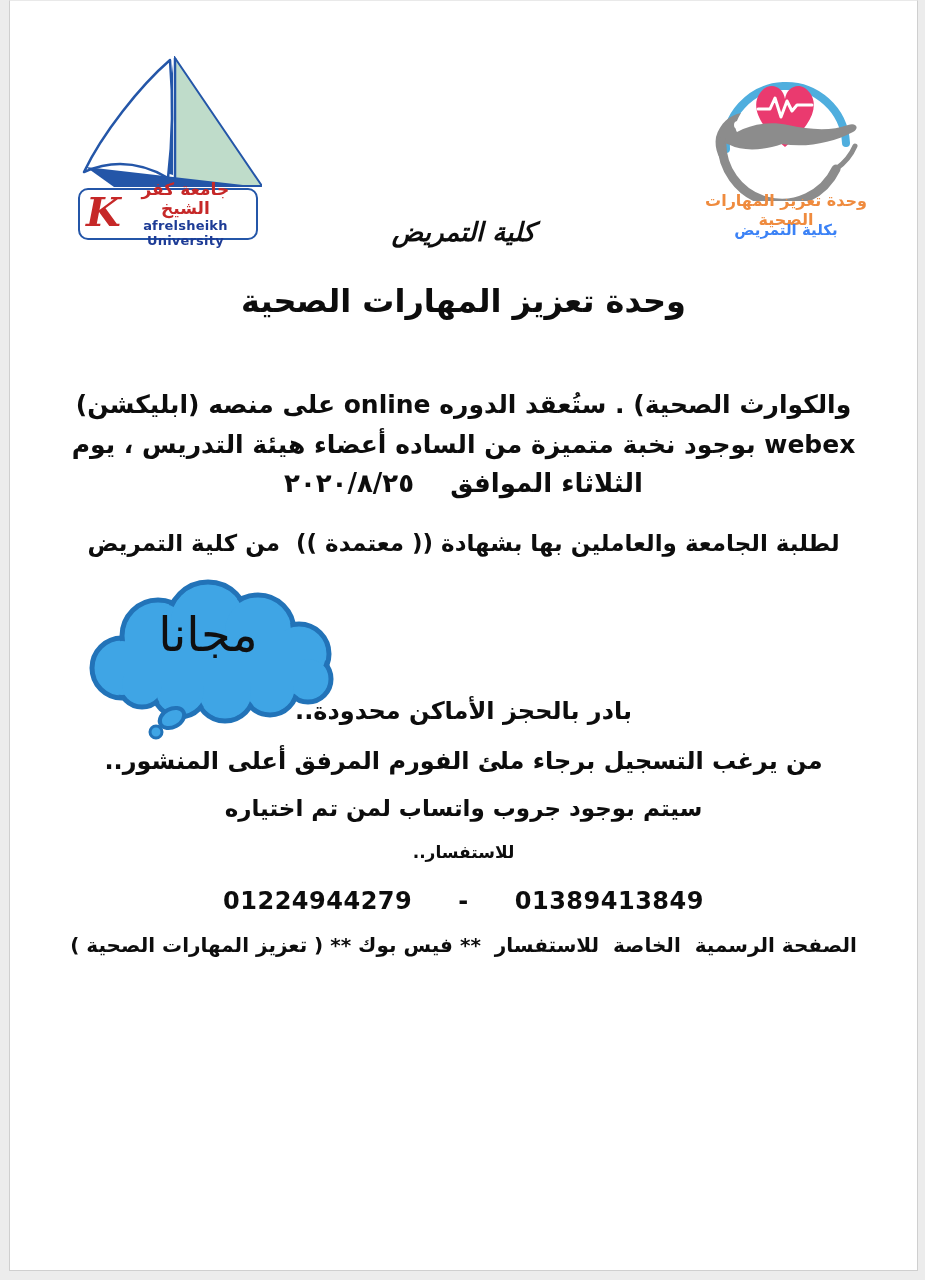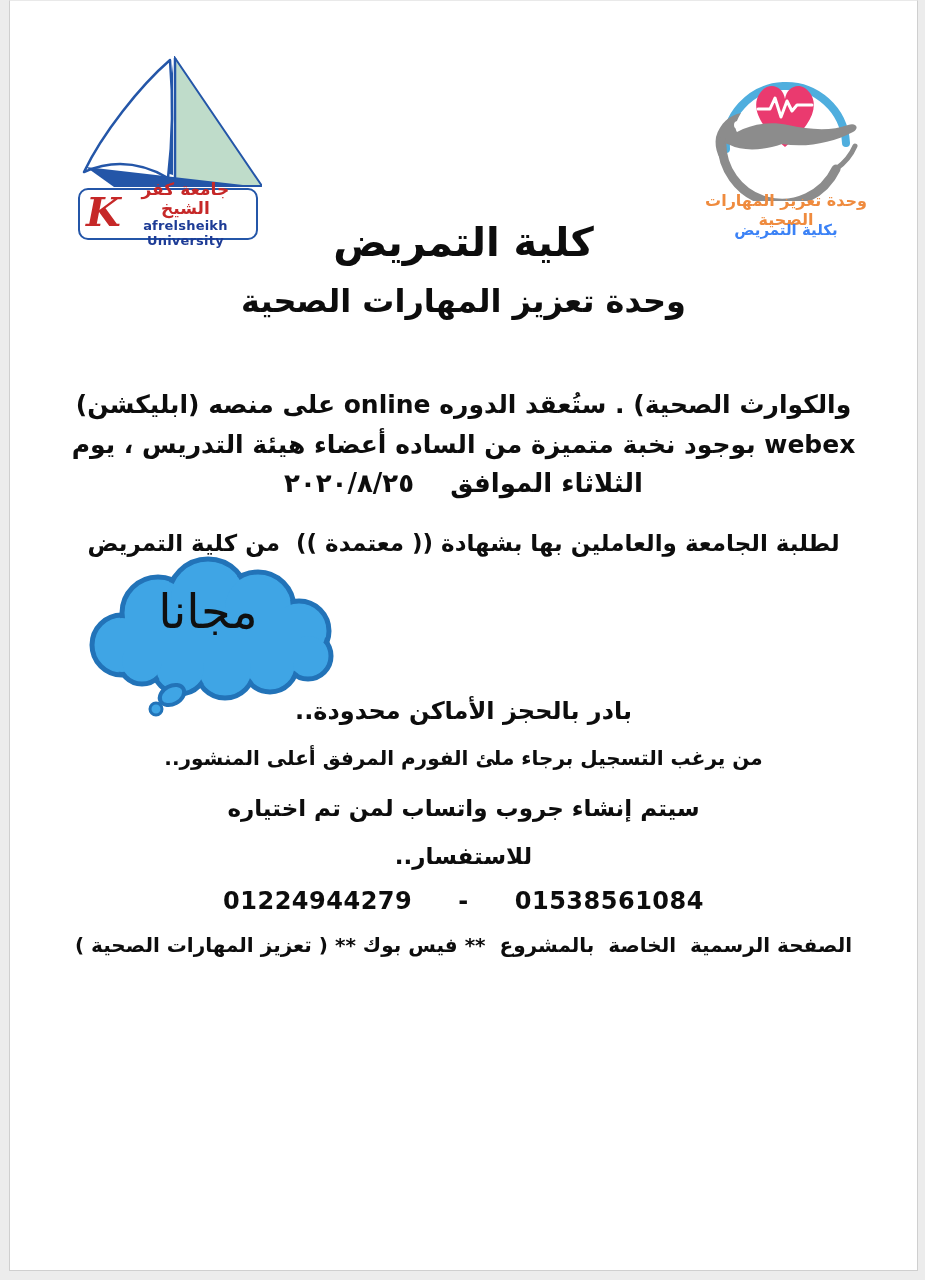--- a/index.html
+++ b/index.html
@@ -19,36 +19,36 @@
   .uni-ar{color:#C62828;font-weight:bold;font-size:17px;direction:rtl;}
   .uni-en{color:#1E3C96;font-weight:bold;font-size:13px;letter-spacing:.2px;}
   
   .unit-logo{position:absolute;right:28px;top:50px;width:206px;height:200px;text-align:center;}
   .unit-svg{position:absolute;left:3px;top:0;width:200px;height:150px;}
   .unit-l1{position:absolute;left:0;right:0;top:140px;color:#EF8B3E;font-weight:bold;font-size:16px;}
   .unit-l2{position:absolute;left:0;right:0;top:170px;color:#3b82f6;font-weight:bold;font-size:15px;}
   
   .tl{position:absolute;left:40px;right:40px;text-align:center;font-weight:bold;
     color:#0d0d0d;white-space:pre-wrap;line-height:1.35;}
-  .title{top:214px;font-size:40px;}
+  .title{top:214px;font-size:26px;font-style:italic;}
   .subtitle{top:279px;font-size:32px;}
   .b1{top:347px;font-size:25px;}
   .b2{top:387px;font-size:25px;}
   .b3{top:427px;font-size:25px;}
   .b4{top:465px;font-size:26px;}
   .cert{top:513px;font-size:23px;margin-top:14px;}
   .n0{top:694px;font-size:24px;}
-  .n1{top:744px;font-size:20px;}
+  .n1{top:744px;font-size:24px;}
   .n2{top:792px;font-size:23px;}
-  .n3{top:840px;font-size:23px;}
+  .n3{top:840px;font-size:17px;}
   .phones{top:884px;font-size:24px;direction:ltr;display:flex;
     justify-content:center;align-items:center;gap:46px;letter-spacing:.5px;}
   .footer{top:931px;font-size:20px;}
   
-  .cloud{position:absolute;left:70px;top:552px;width:270px;height:165px;}
+  .cloud{position:absolute;left:70px;top:575px;width:270px;height:165px;}
   .cloud svg{position:absolute;inset:0;width:100%;height:100%;}
   .cloud-text{position:absolute;left:0;right:14px;top:30px;text-align:center;
     font-size:48px;color:#101010;font-weight:normal;}
 </style>
 </head>
 <body>
 
 <div class="stage">
   <div class="page">
 
@@ -120,25 +120,25 @@
           <rect x="45" y="55" width="175" height="55"></rect>
         </g>
         <ellipse cx="92" cy="142" rx="13" ry="9" fill="#3FA5E5" stroke="#2273B8" stroke-width="4" transform="rotate(-28 92 142)"></ellipse>
         <circle cx="76" cy="156" r="6" fill="#3FA5E5" stroke="#2273B8" stroke-width="3"></circle>
       </svg>
       <div class="cloud-text">مجانا</div>
     </div>
 
     <div class="tl n0" dir="rtl">بادر بالحجز الأماكن محدودة..</div>
     <div class="tl n1" dir="rtl">من يرغب التسجيل برجاء ملئ الفورم المرفق أعلى المنشور..</div>
-    <div class="tl n2" dir="rtl">سيتم إنشاء جروب واتساب لمن تم اختياره</div>
+    <div class="tl n2" dir="rtl">سيتم بوجود جروب واتساب لمن تم اختياره</div>
     <div class="tl n3" dir="rtl">للاستفسار..</div>
 
     <div class="tl phones">
       <span>01224944279</span>
       <span>-</span>
-      <span>01538561084</span>
+      <span>01389413849</span>
     </div>
 
-    <div class="tl footer" dir="rtl">الصفحة الرسمية  الخاصة  بالمشروع  ** فيس بوك ** ( تعزيز المهارات الصحية )</div>
+    <div class="tl footer" dir="rtl">الصفحة الرسمية  الخاصة  للاستفسار  ** فيس بوك ** ( تعزيز المهارات الصحية )</div>
 
   </div>
 </div>
 
 </body></html>

